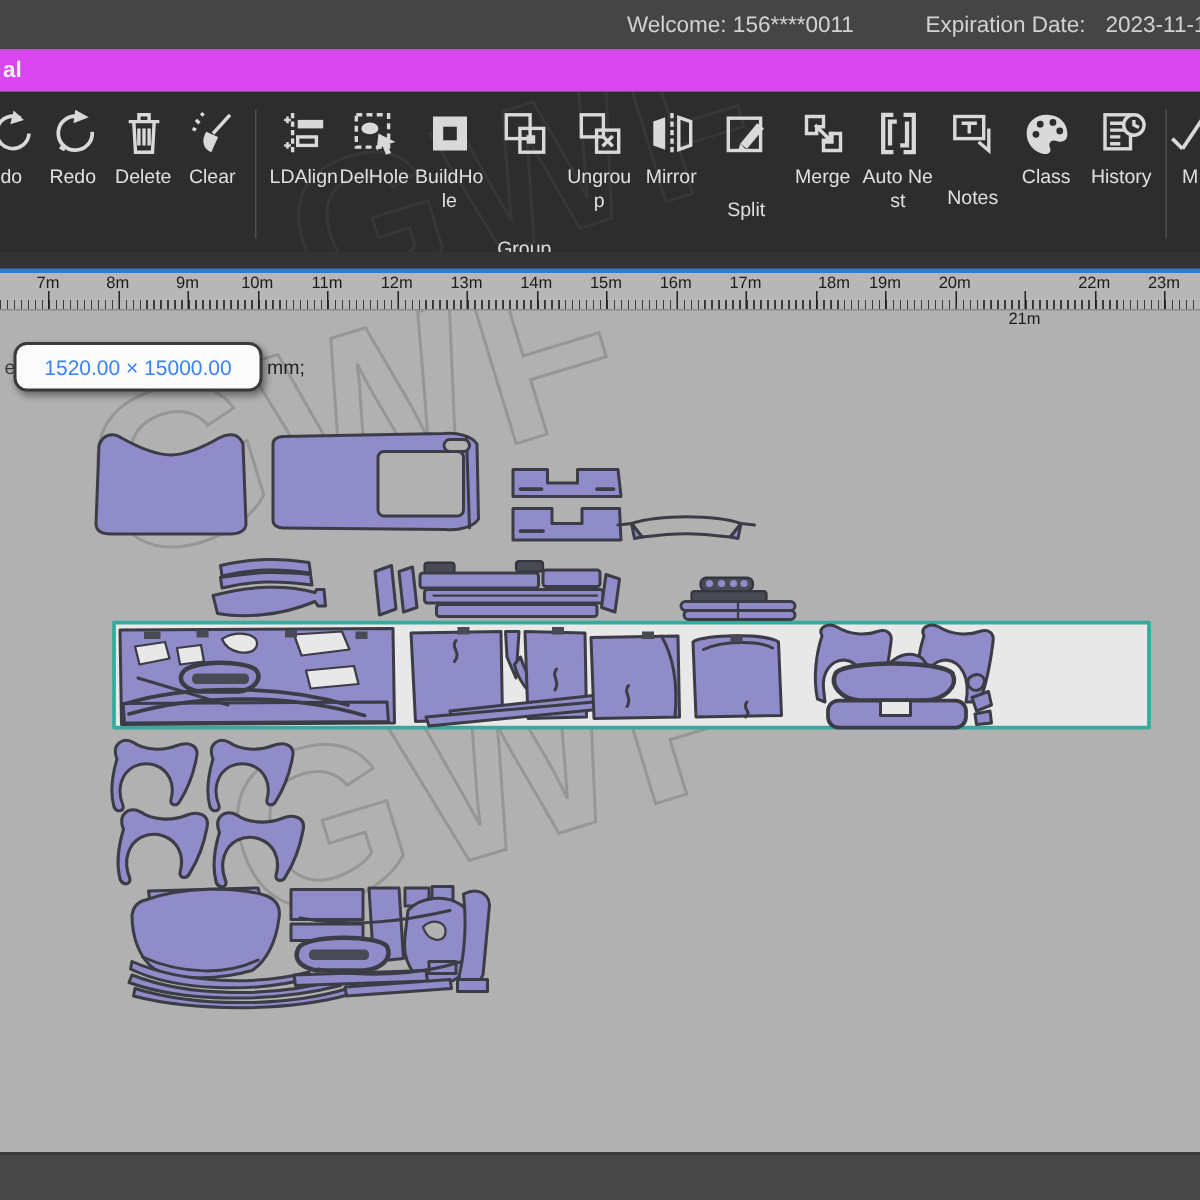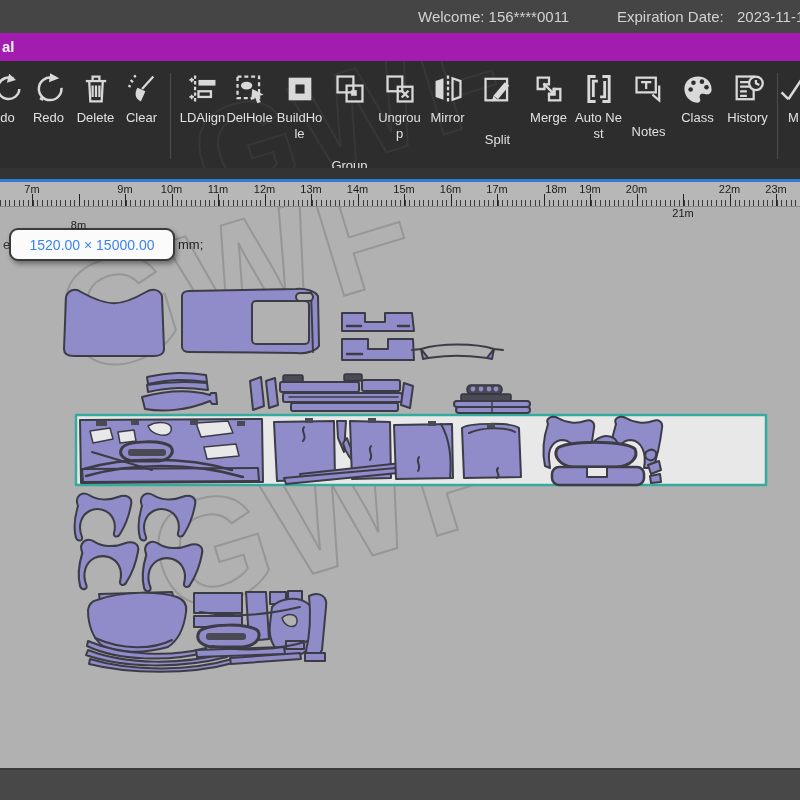--- a/index.html
+++ b/index.html
@@ -6,21 +6,21 @@
   .screen{position:relative;width:800px;height:800px;overflow:hidden;
           font-family:"Liberation Sans",sans-serif;background:#b1b1b1;}
 
   
   .topbar{position:absolute;top:0;left:0;right:0;height:33px;background:#454545;z-index:10;}
   .topbar span{position:absolute;top:0;line-height:33px;font-size:15px;color:#d2d2d2;white-space:nowrap;}
   .welcome{left:418px;}
   .exp-label{left:617px;}
   .exp-value{left:737px;}
 
-  .menubar{position:absolute;top:33px;left:0;right:0;height:28px;background:#a21caf;z-index:10;}
+  .menubar{position:absolute;top:33px;left:0;right:0;height:28px;background:#d946ef;z-index:10;}
   .menubar .tab{position:absolute;left:2px;top:0;line-height:28px;font-size:15px;font-weight:bold;color:#f0f0f0;}
 
   .toolbar{position:absolute;top:61px;left:0;right:0;height:107px;background:#2d2d2d;z-index:10;overflow:hidden;}
   .tb-btn{position:absolute;top:11px;width:47px;display:flex;flex-direction:column;align-items:center;
           color:#e0e0e0;font-size:13px;line-height:1.22;text-align:center;word-break:break-all;cursor:default;}
   .tb-btn .ticon{width:34px;height:34px;margin-bottom:4px;}
   .tb-btn .ticon svg{width:34px;height:34px;}
   .tb-sep{position:absolute;top:12px;height:86px;width:1px;background:#4e4e4e;}
   .wm-toolbar{position:absolute;top:-20px;left:190px;font-size:130px;font-weight:bold;letter-spacing:6px;
           color:transparent;-webkit-text-stroke:2px rgba(220,220,220,0.06);transform:rotate(-17deg);pointer-events:none;}
@@ -360,21 +360,21 @@
       </div>
       <div class="tb-sep" style="left: 170px;"></div>
       <div class="tb-sep" style="left: 777px;"></div>
     </div>
 
   <div class="rulerstrip"></div>
   <div class="ruler" id="ruler">
     <div class="ruler-minor"></div>
   <span class="ruler-label" style="left: 32px;">7m</span>
       <div class="ruler-major" style="left: 32px;"></div>
-      <span class="ruler-label" style="left: 78.5px; margin-top: 36px;">8m</span>
+      <span class="ruler-label" style="left: 78.5px;">8m</span>
       <div class="ruler-major" style="left: 78.5px;"></div>
       <span class="ruler-label" style="left: 125px;">9m</span>
       <div class="ruler-major" style="left: 125px;"></div>
       <span class="ruler-label" style="left: 171.5px;">10m</span>
       <div class="ruler-major" style="left: 171.5px;"></div>
       <span class="ruler-label" style="left: 218px;">11m</span>
       <div class="ruler-major" style="left: 218px;"></div>
       <span class="ruler-label" style="left: 264.5px;">12m</span>
       <div class="ruler-major" style="left: 264.5px;"></div>
       <span class="ruler-label" style="left: 311px;">13m</span>

